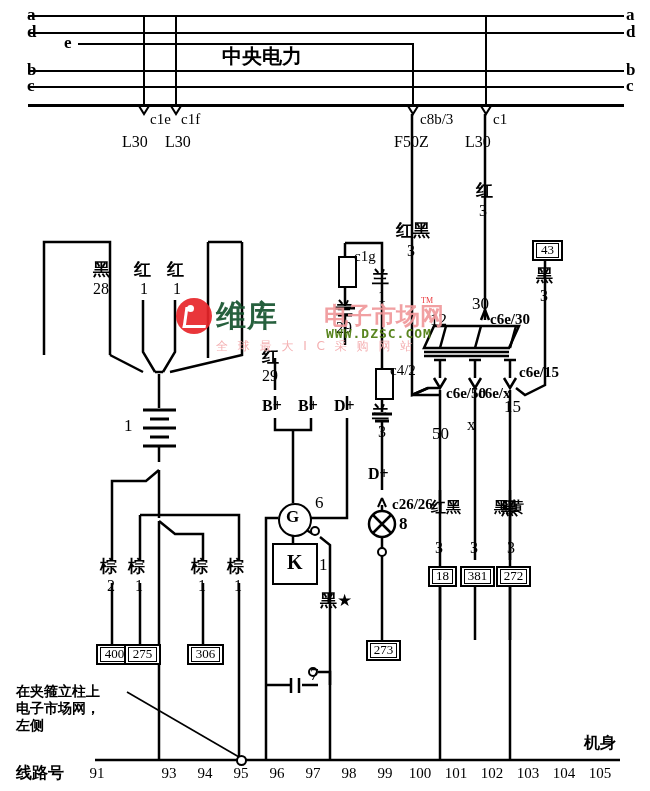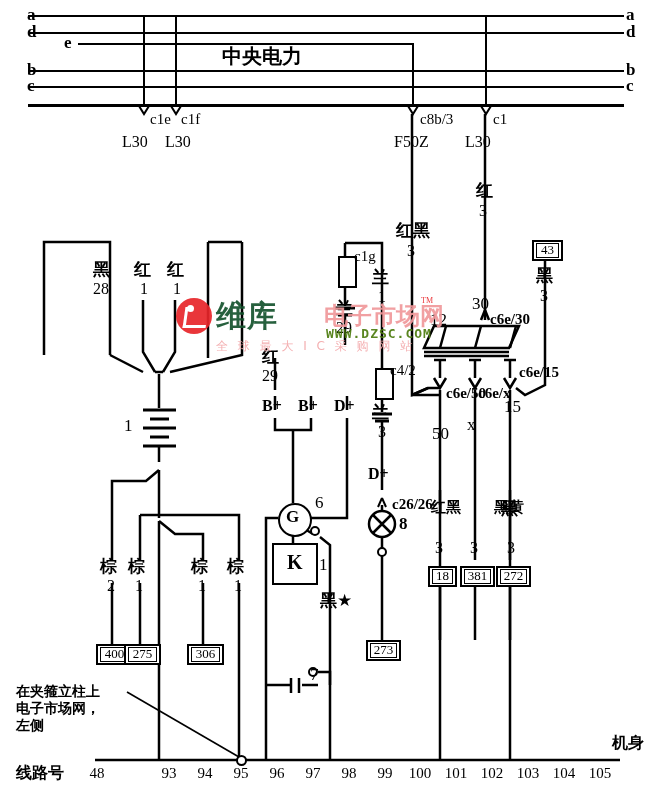--- a/index.html
+++ b/index.html
@@ -356,23 +356,23 @@
   <div class="termbox" style="left:366px;top:640px;width:31px;"><span>273</span></div>
 
   <div class="note" style="left:16px;top:683px;">
     <div>在夹箍立柱上</div>
     <div>电子市场网，</div>
     <div>左侧</div>
   </div>
   <div class="dot" style="left:236px;top:755px;"></div>
 
   <div class="t cn" style="left:16px;top:765px;font-size:16px;">线路号</div>
-  <div class="t cn" style="left:612px;top:735px;font-size:16px;">机身</div>
-
-  <div class="lineno" style="left:85px;top:765px;width:24px;">48</div>
+  <div class="t cn" style="left:584px;top:735px;font-size:16px;">机身</div>
+
+  <div class="lineno" style="left:85px;top:765px;width:24px;">91</div>
   <div class="lineno" style="left:121px;top:765px;width:24px;margin-top:27px;">92</div>
   <div class="lineno" style="left:157px;top:765px;width:24px;">93</div>
   <div class="lineno" style="left:193px;top:765px;width:24px;">94</div>
   <div class="lineno" style="left:229px;top:765px;width:24px;">95</div>
   <div class="lineno" style="left:265px;top:765px;width:24px;">96</div>
   <div class="lineno" style="left:301px;top:765px;width:24px;">97</div>
   <div class="lineno" style="left:337px;top:765px;width:24px;">98</div>
   <div class="lineno" style="left:373px;top:765px;width:24px;">99</div>
   <div class="lineno" style="left:405px;top:765px;width:30px;">100</div>
   <div class="lineno" style="left:441px;top:765px;width:30px;">101</div>

